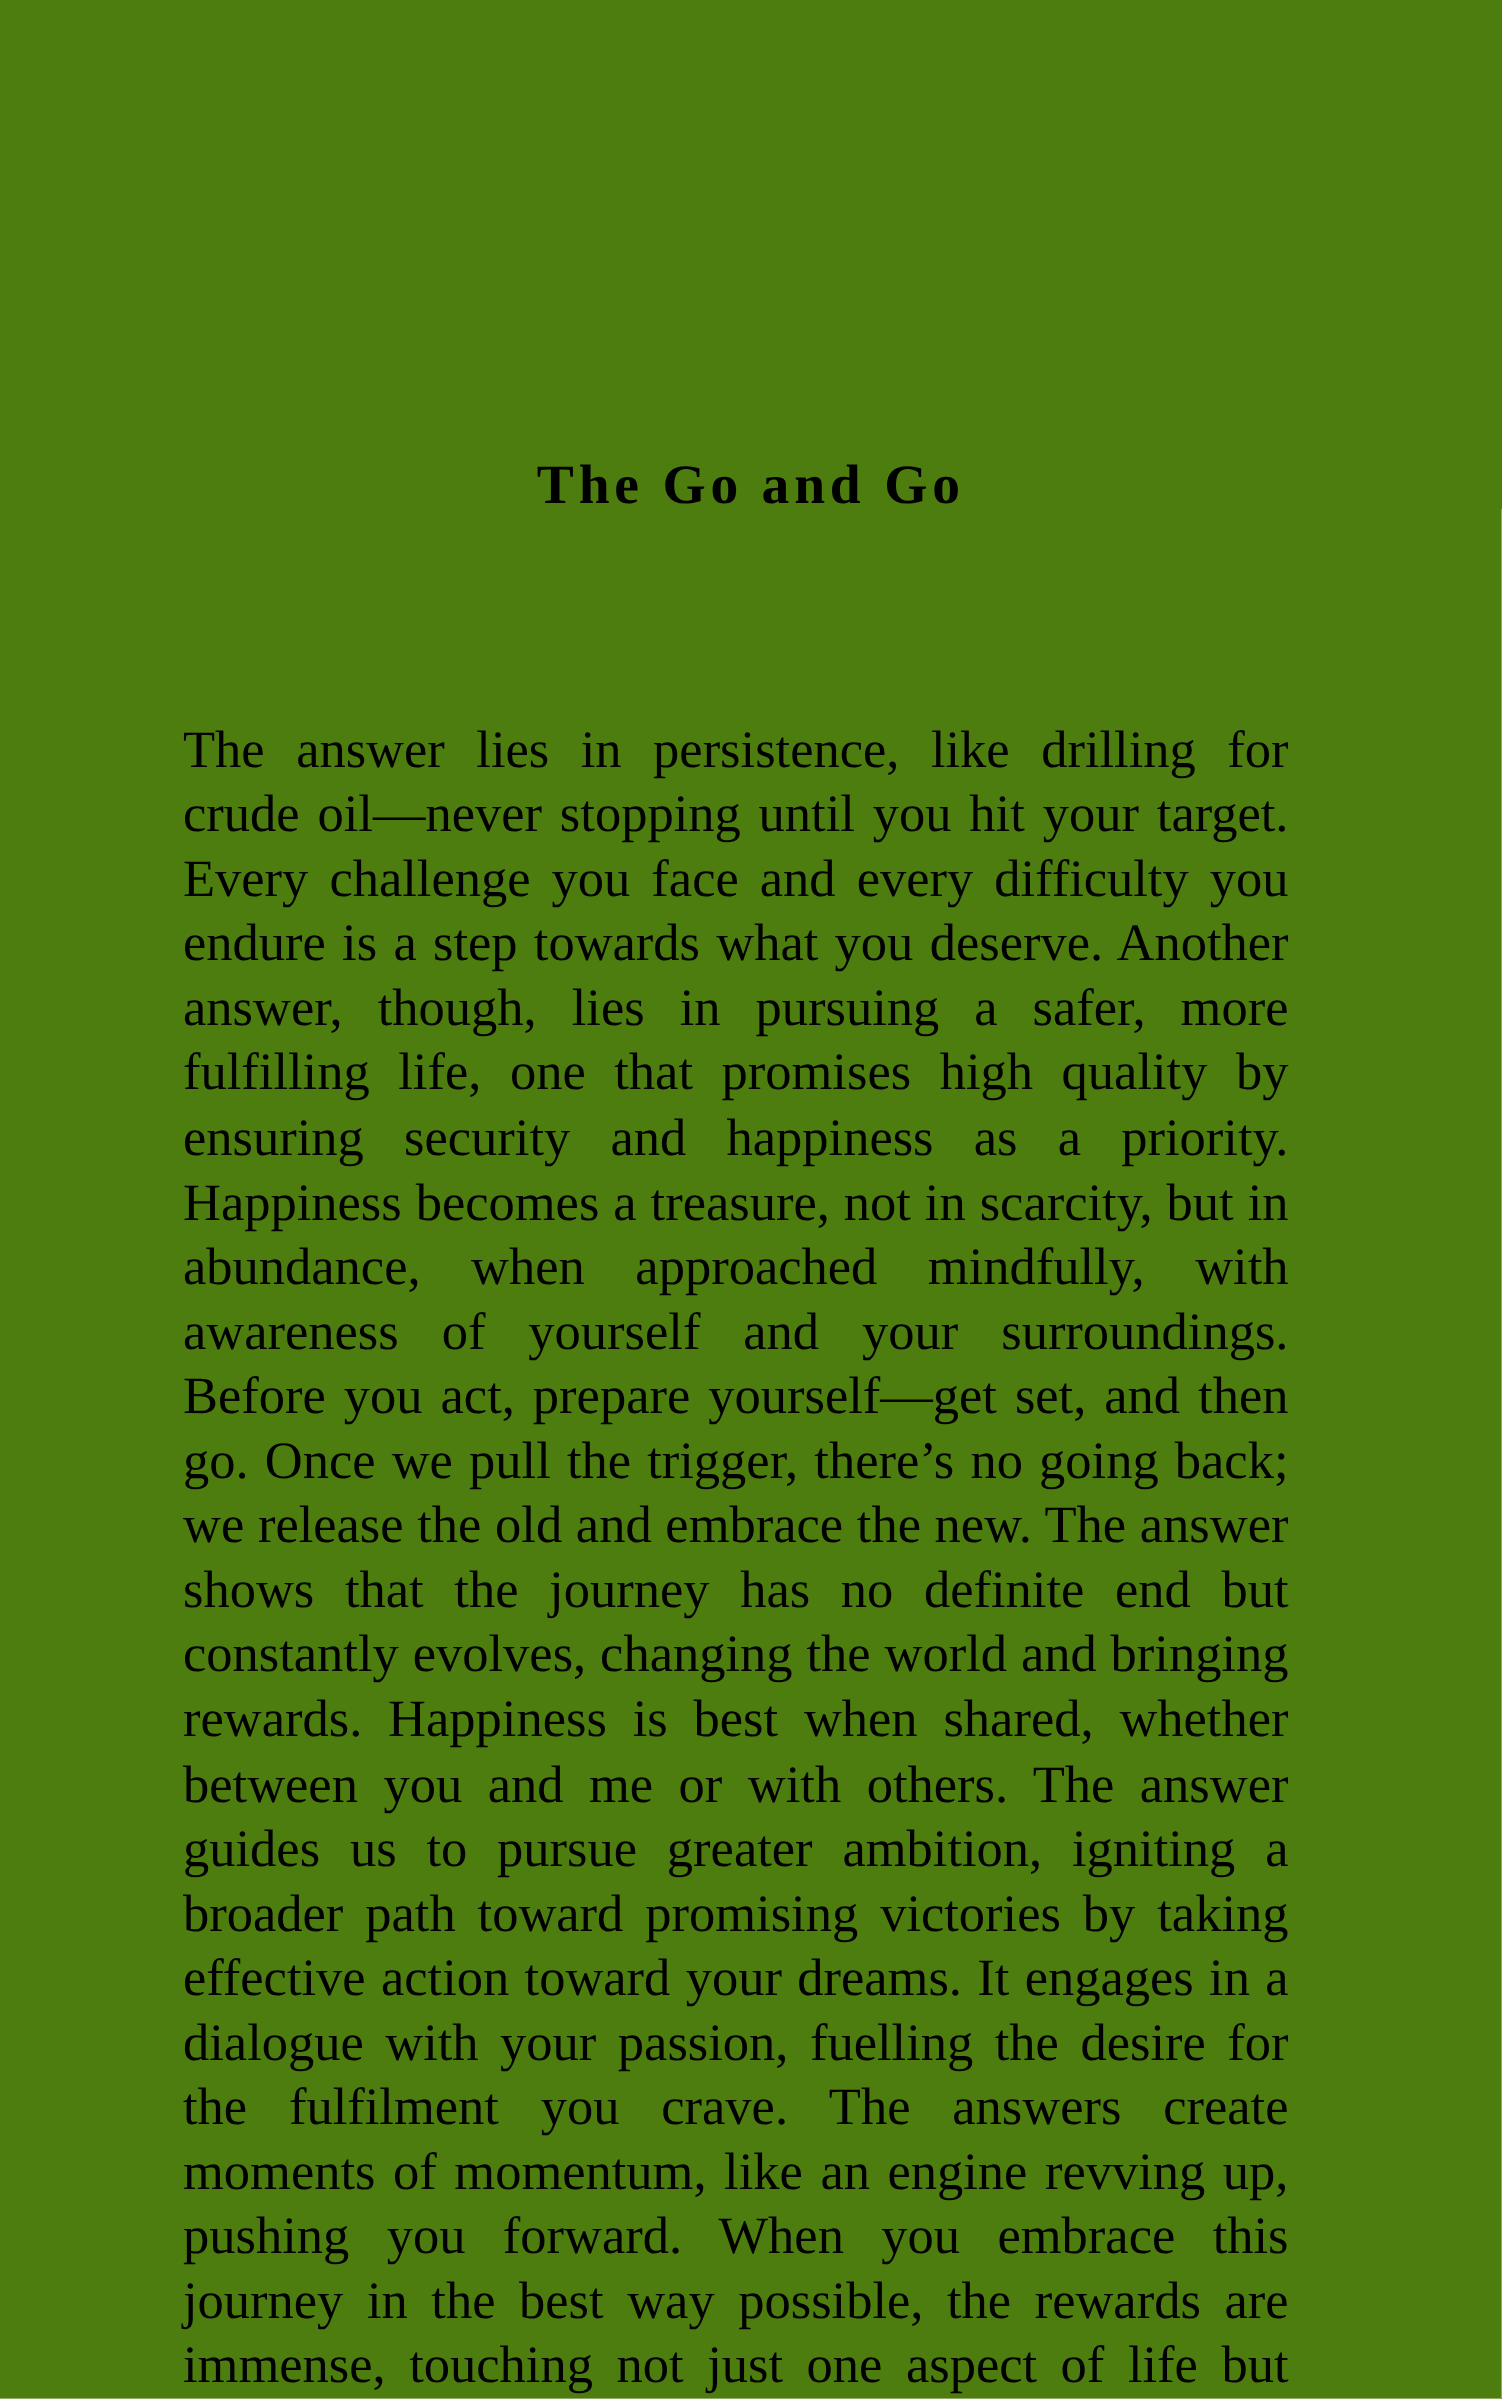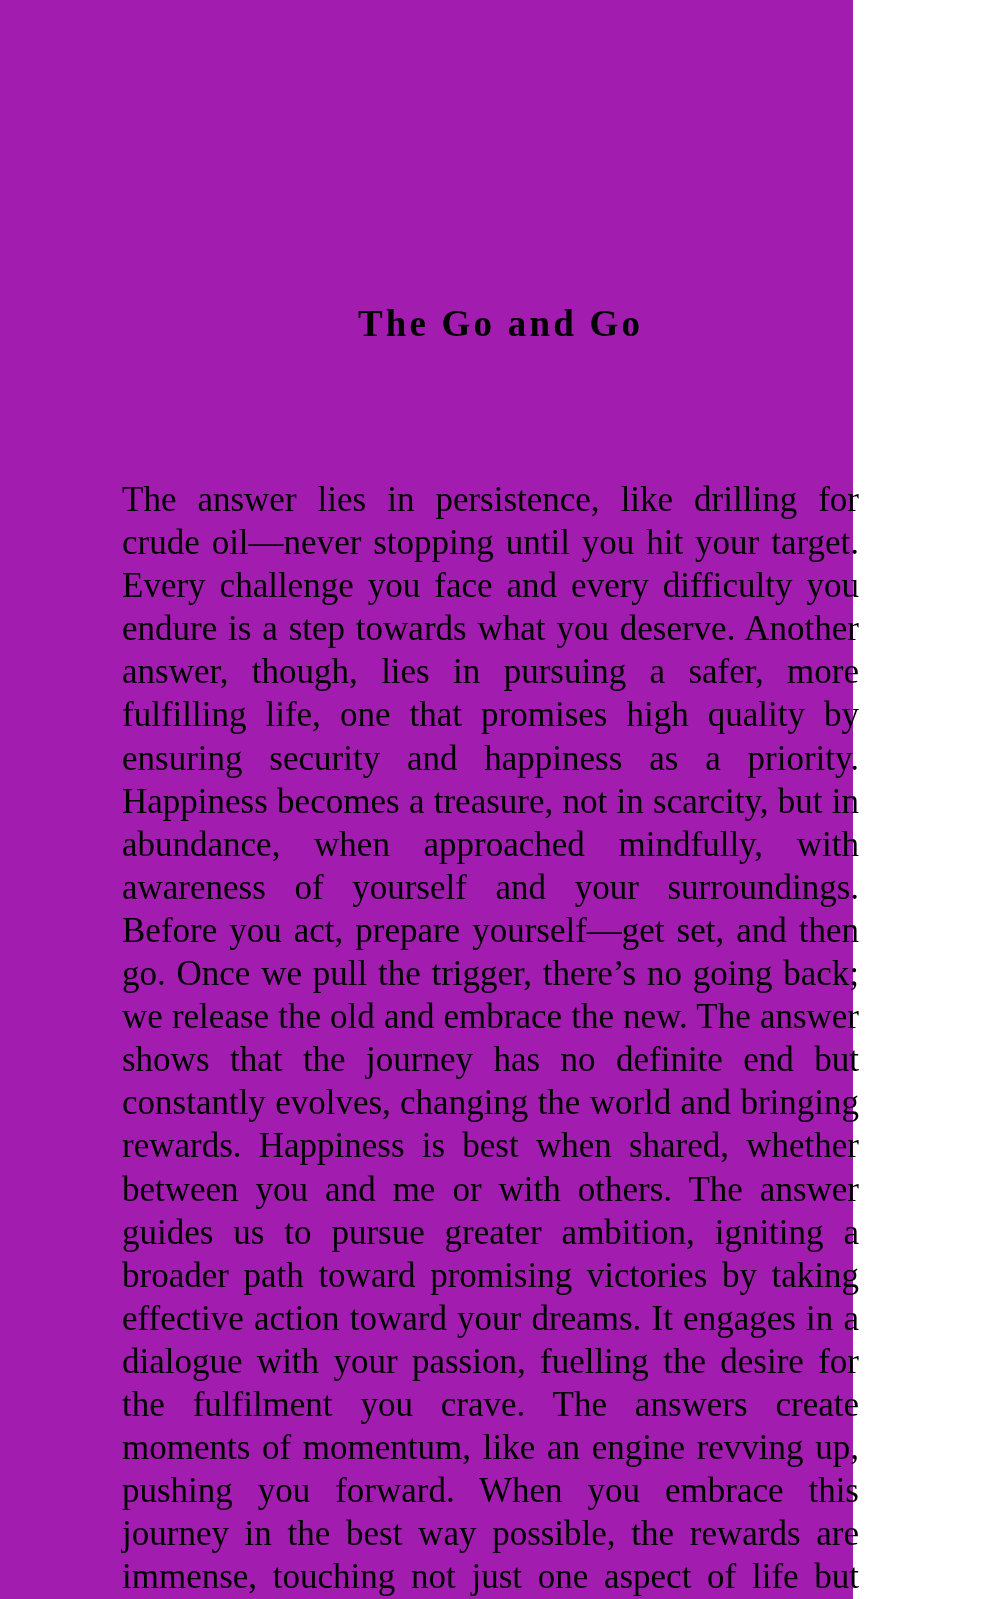--- a/index.html
+++ b/index.html
@@ -11,23 +11,23 @@
     height: 1599px;
     background: #ffffff;
     font-family: "Liberation Serif", "DejaVu Serif", serif;
     color: #000000;
     overflow: hidden;
     position: relative;
   }
 
   .page {
     position: relative;
-    width: 853px;
+    width: 1001px;
     height: 1599px;
-    background: #a21caf;
+    background: #4d7c0f;
     box-sizing: border-box;
     text-decoration: underline;
   }
 
   .chapter-title {
     position: absolute;
     left: 0;
     top: 276px;
     width: 1001px;
     text-align: center;

